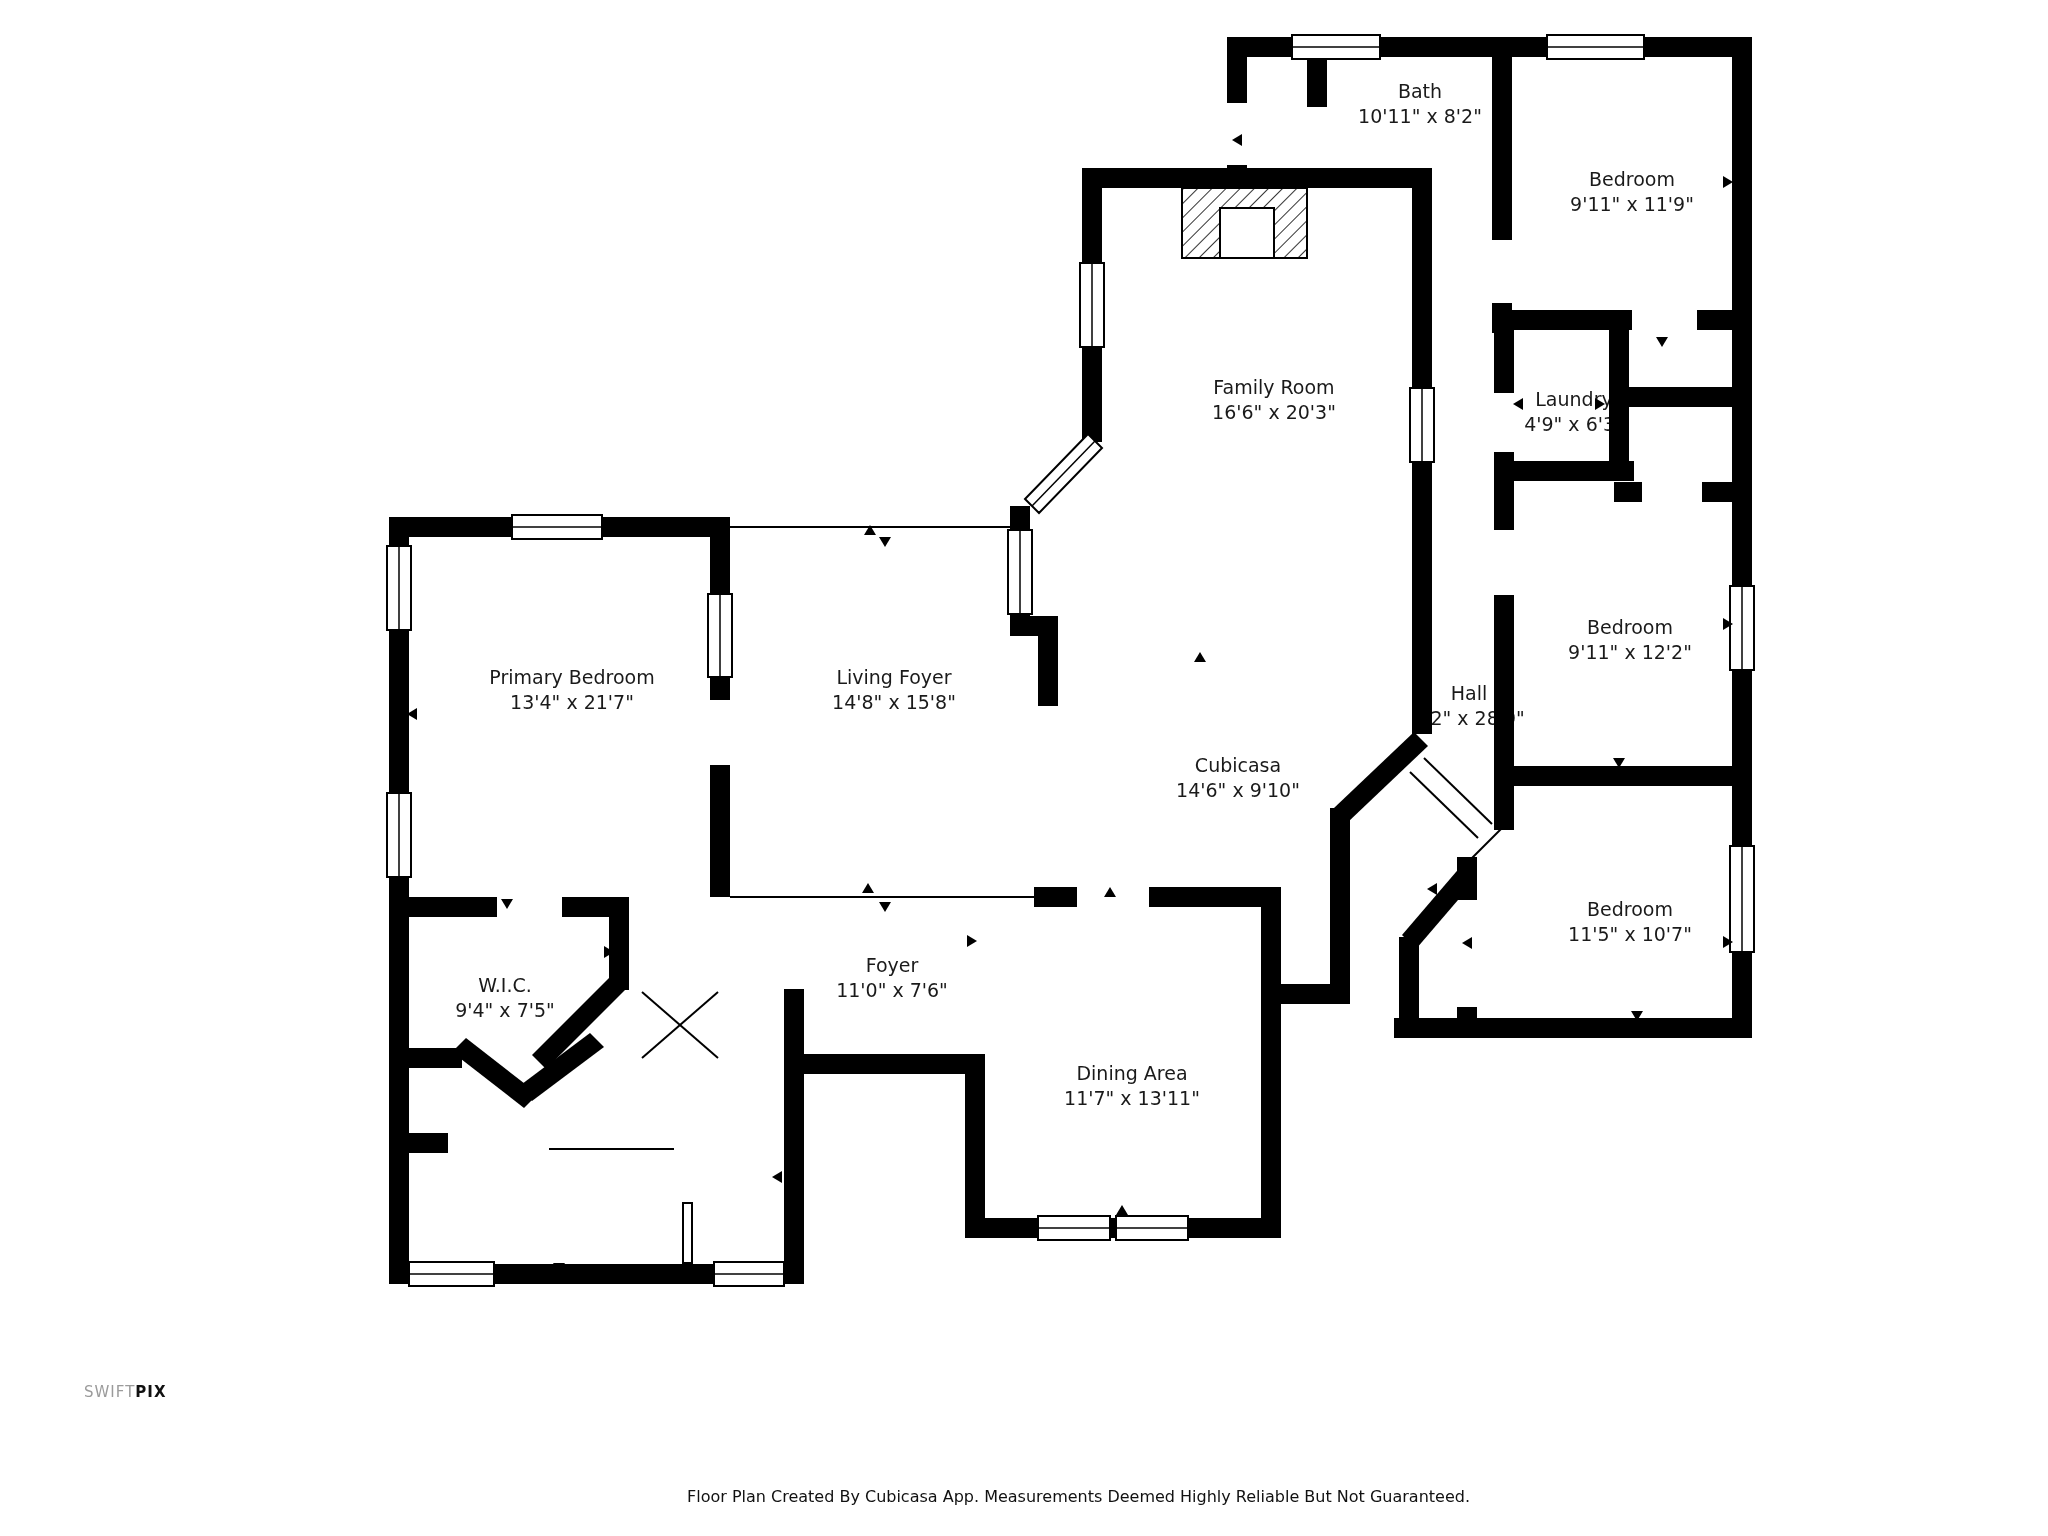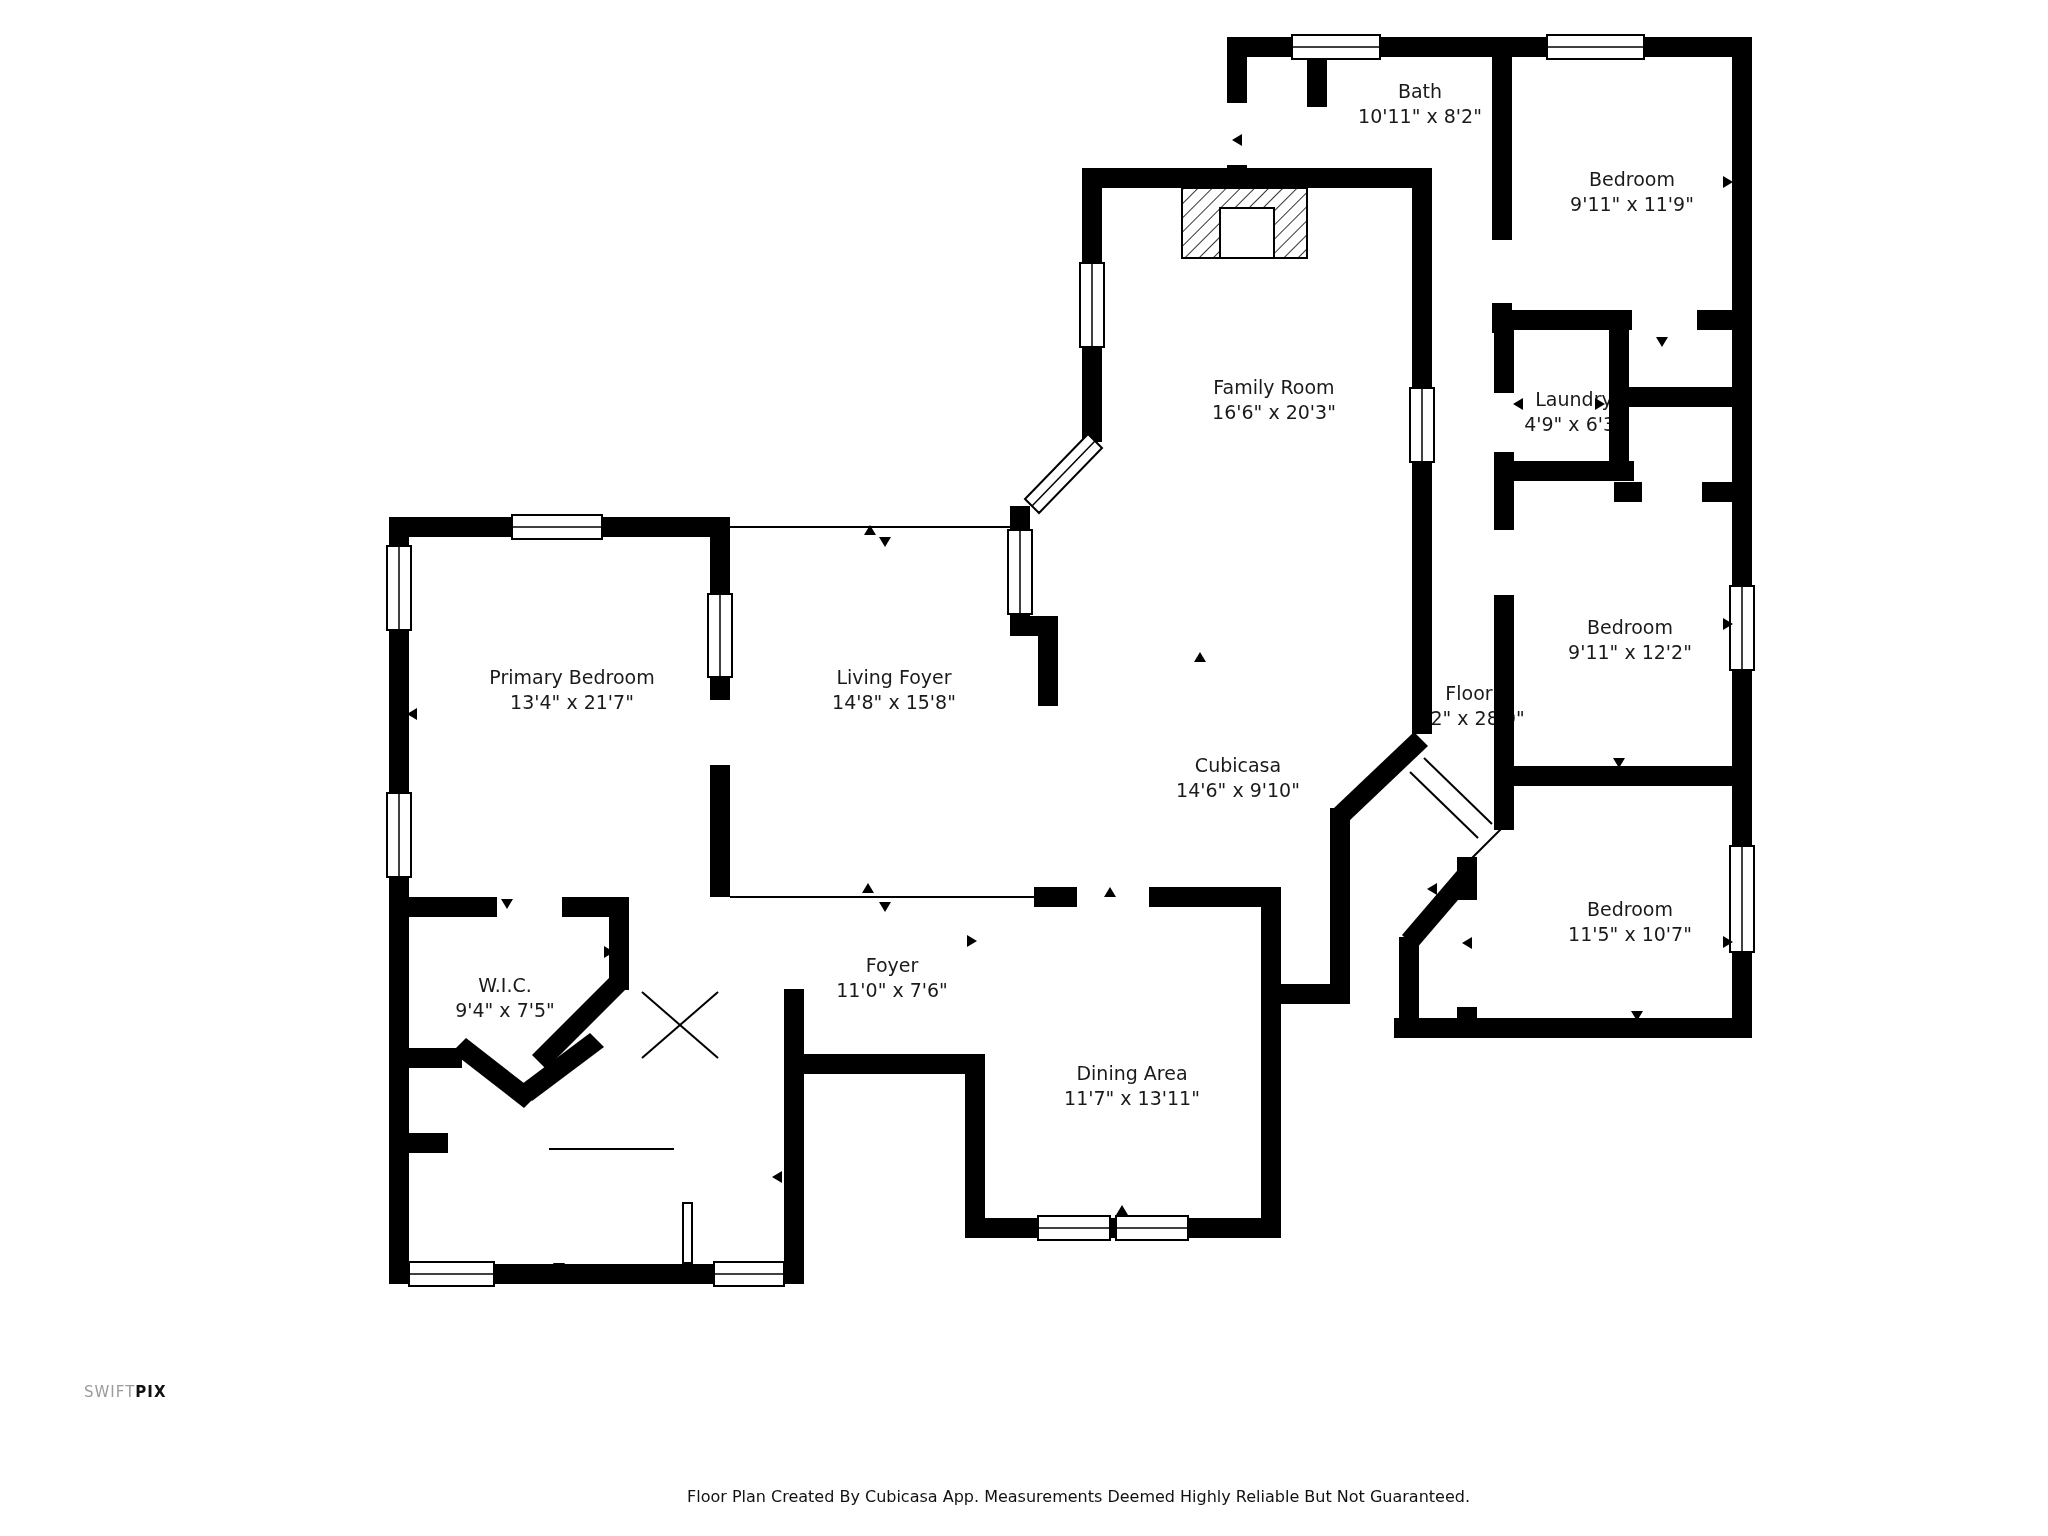--- a/index.html
+++ b/index.html
@@ -44,21 +44,21 @@
     </div>
   <div class="room-label" style="left:530px;top:690px">
       <span class="nm">Primary Bedroom</span>
       <span class="dm">13'4" x 21'7"</span>
     </div>
   <div class="room-label" style="left:852px;top:690px">
       <span class="nm">Living Foyer</span>
       <span class="dm">14'8" x 15'8"</span>
     </div>
   <div class="room-label" style="left:1427px;top:706px">
-      <span class="nm">Floor</span>
+      <span class="nm">Hall</span>
       <span class="dm">8'2" x 28'9"</span>
     </div>
   <div class="room-label" style="left:1588px;top:640px">
       <span class="nm">Bedroom</span>
       <span class="dm">9'11" x 12'2"</span>
     </div>
   <div class="room-label" style="left:1196px;top:778px">
       <span class="nm">Cubicasa</span>
       <span class="dm">14'6" x 9'10"</span>
     </div>

